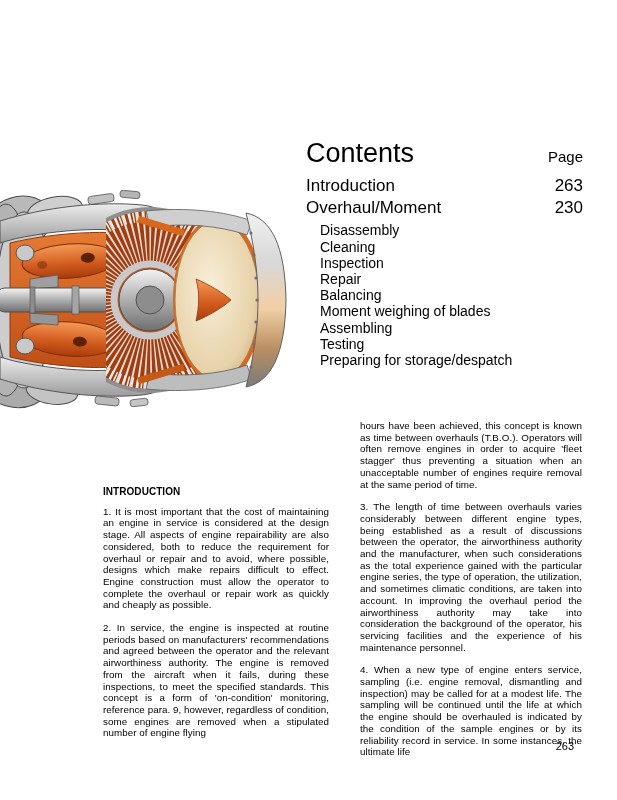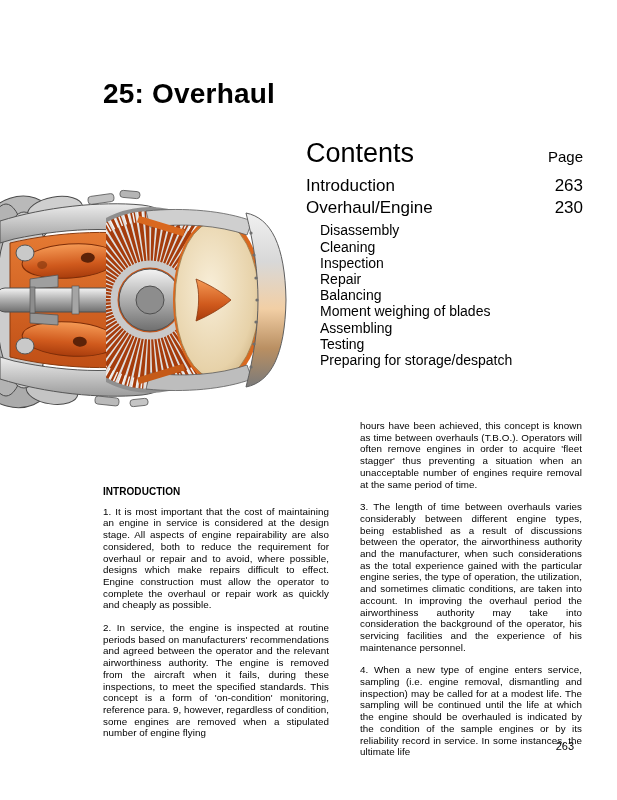--- a/index.html
+++ b/index.html
@@ -40,21 +40,20 @@
   .page-number {
     position:absolute; left:493px; top:740px; width:81px;
     text-align:right; font-size:11px;
   }
 </style>
 </head>
 <body>
 
 <div class="page">
 
-  <h1 class="chapter-title">25: Overhaul</h1>
 
   <svg class="engine-illustration" viewBox="0 0 288 233" xmlns="http://www.w3.org/2000/svg" aria-hidden="true">
     <defs>
       <linearGradient id="gShaft" x1="0" y1="0" x2="0" y2="1">
         <stop offset="0" stop-color="#f4f4f4"></stop>
           <stop offset="0.45" stop-color="#b5b5b5"></stop>
           <stop offset="1" stop-color="#6f6f6f"></stop>
       </linearGradient>
       <linearGradient id="gCase" x1="0" y1="0" x2="0" y2="1">
         <stop offset="0" stop-color="#ececec"></stop>
@@ -162,21 +161,21 @@
     <div class="contents-head">
       <span class="contents-title">Contents</span>
       <span class="contents-page-label">Page</span>
     </div>
     <div class="toc-entries">
       <div class="toc-entry">
         <span>Introduction</span>
         <span>263</span>
       </div>
       <div class="toc-entry">
-        <span>Overhaul/Engine</span>
+        <span>Overhaul/Moment</span>
         <span>230</span>
       </div>
       <ul class="toc-subs">
         <li>Disassembly</li>
         <li>Cleaning</li>
         <li>Inspection</li>
         <li>Repair</li>
         <li>Balancing</li>
         <li>Moment weighing of blades</li>
         <li>Assembling</li>

